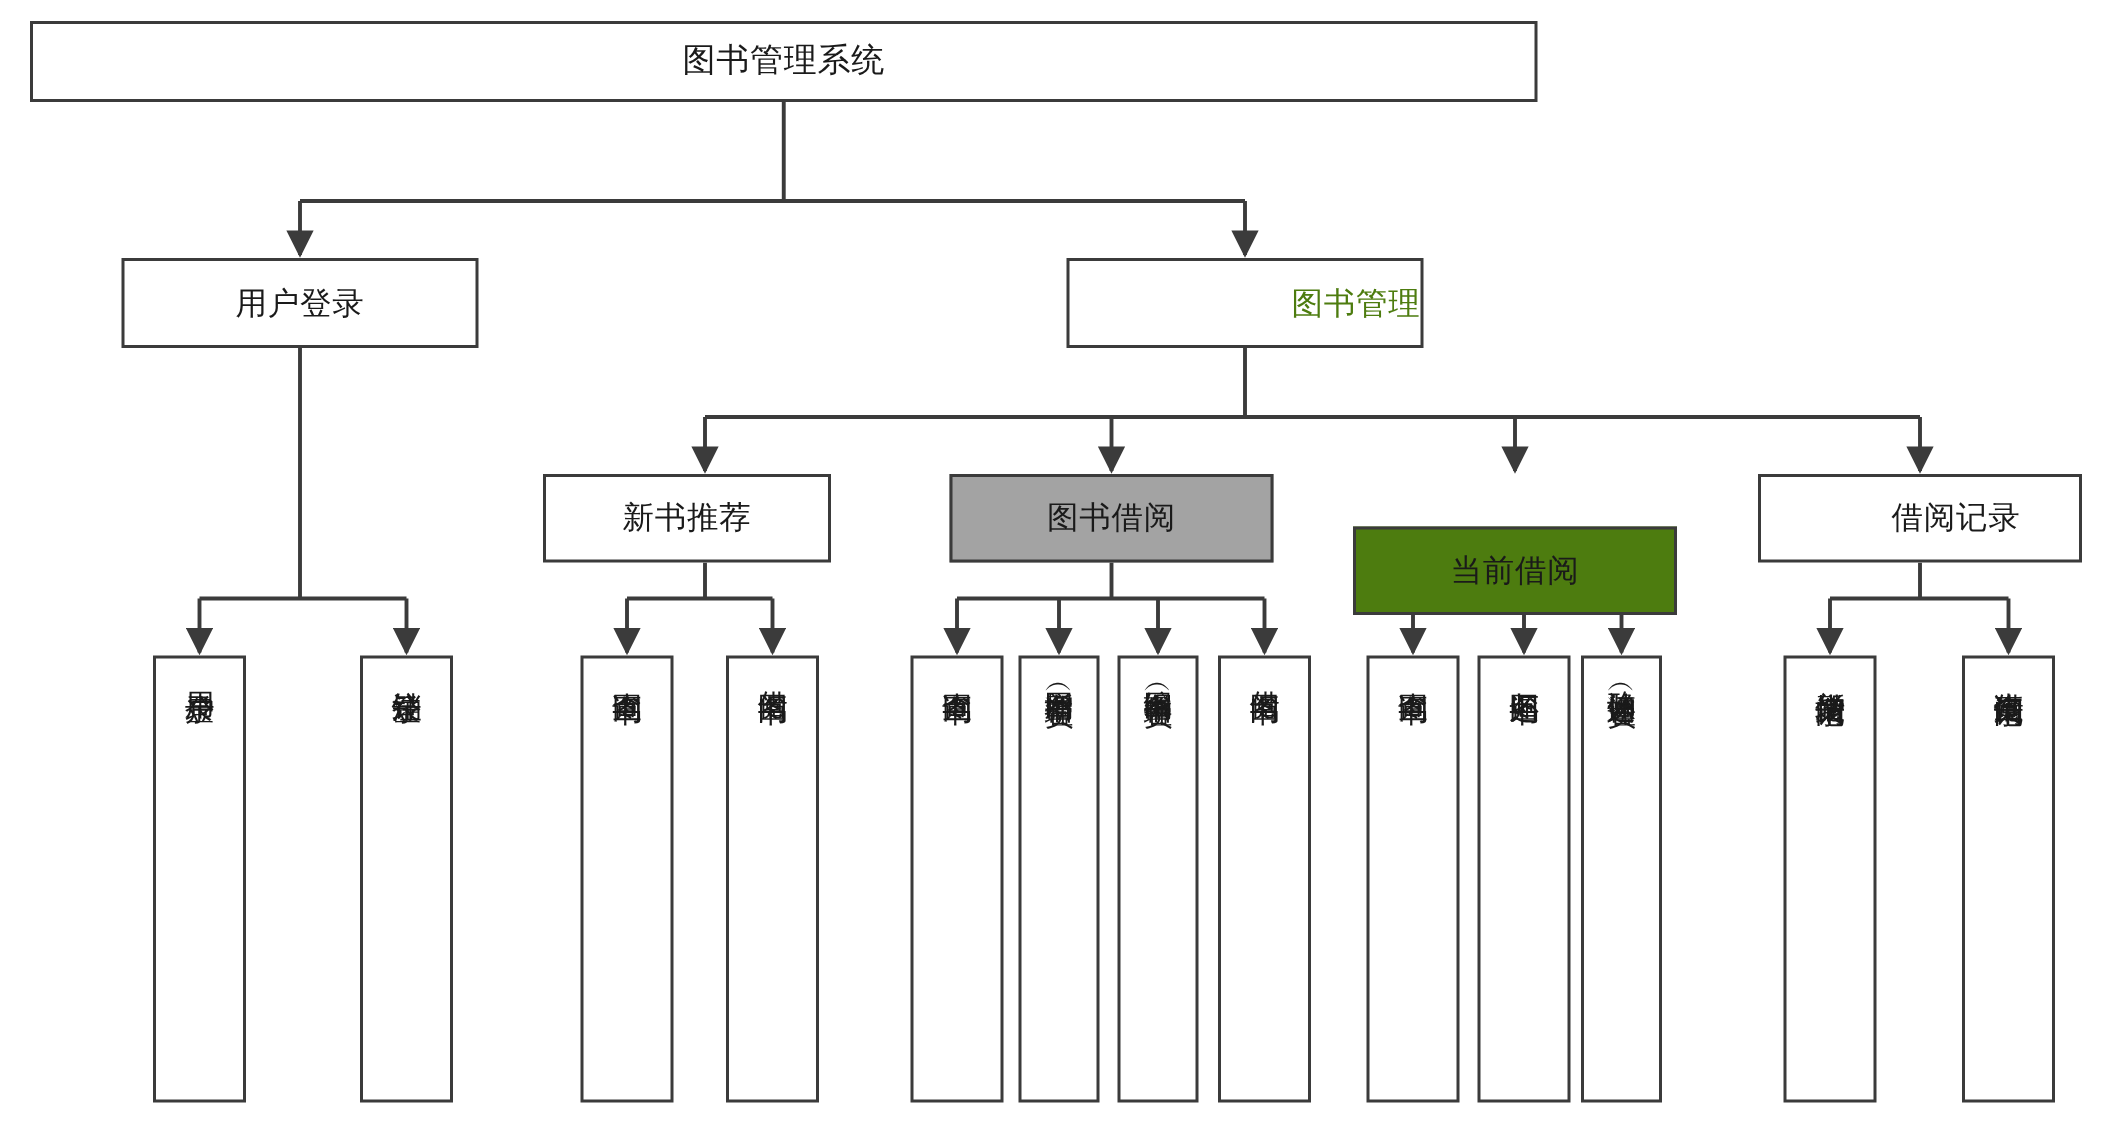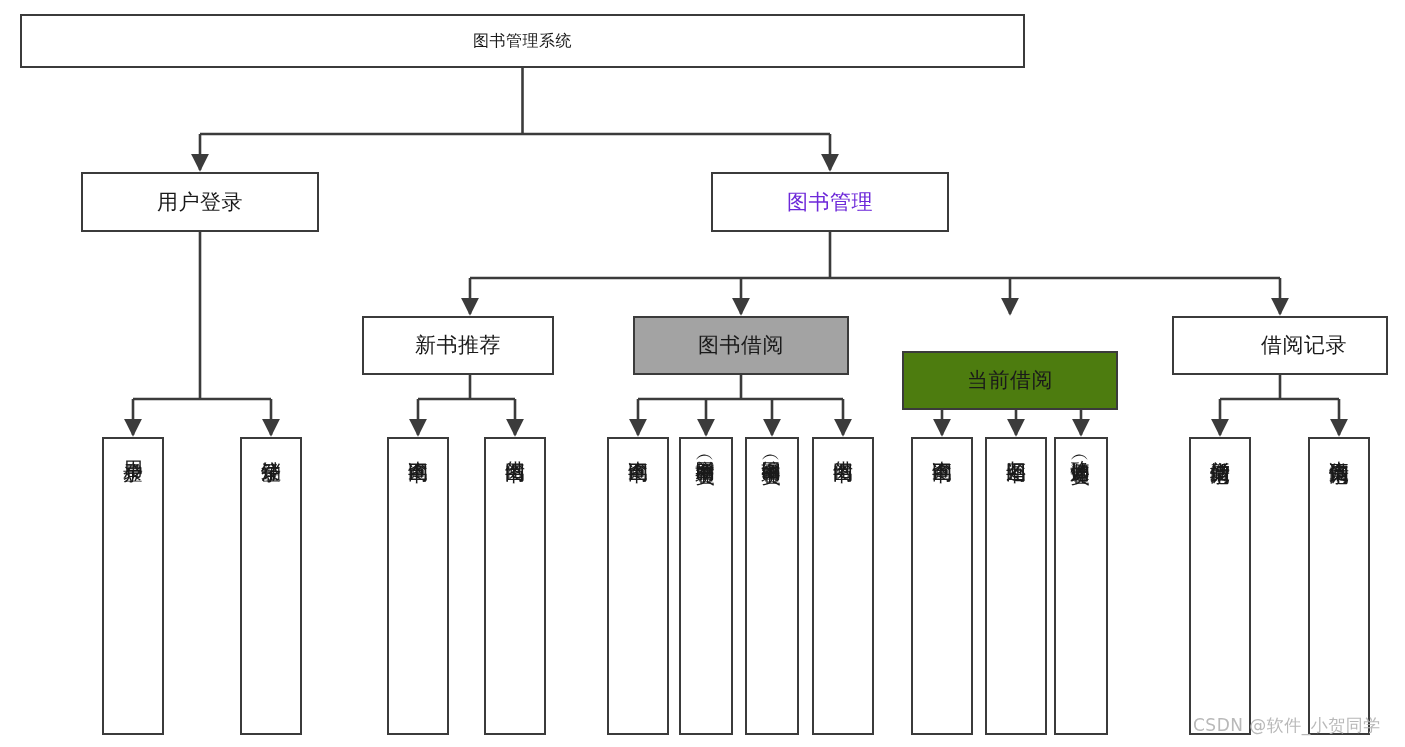--- a/index.html
+++ b/index.html
@@ -42,21 +42,21 @@
     text-align: center;
     line-height: 1.18;
     letter-spacing: 0.5px;
   }
   
   .node.horiz .label {
     font-size: 21px;
     white-space: nowrap;
   }
   .node.root .label {
-    font-size: 16px;
+    font-size: 22px;
   }
   
   .node.vert {
     align-items: flex-start;
     justify-content: center;
     padding-top: 6px;
   }
   .node.vert .label {
     writing-mode: vertical-rl;
     text-orientation: upright;
@@ -125,21 +125,21 @@
       </g>
   </svg>
 
   <div id="nodes">
       <div class="node horiz root" style="left: 20px; top: 14px; width: 1005px; height: 54px; border-color: rgb(59, 59, 59); background: rgb(255, 255, 255); color: rgb(26, 26, 26);">
         <span class="label">图书管理系统</span>
       </div>
       <div class="node horiz" style="left: 81px; top: 172px; width: 238px; height: 60px; border-color: rgb(59, 59, 59); background: rgb(255, 255, 255); color: rgb(26, 26, 26);">
         <span class="label">用户登录</span>
       </div>
-      <div class="node horiz" style="left: 711px; top: 172px; width: 238px; height: 60px; border-color: rgb(59, 59, 59); background: rgb(255, 255, 255); color: #6d28d9;">
+      <div class="node horiz" style="left: 711px; top: 172px; width: 238px; height: 60px; border-color: rgb(59, 59, 59); background: rgb(255, 255, 255); color: #4d7c0f; justify-content: flex-end;">
         <span class="label">图书管理</span>
       </div>
       <div class="node horiz" style="left: 362px; top: 316px; width: 192px; height: 59px; border-color: rgb(59, 59, 59); background: rgb(255, 255, 255); color: rgb(26, 26, 26);">
         <span class="label">新书推荐</span>
       </div>
       <div class="node horiz" style="left: 633px; top: 316px; width: 216px; height: 59px; border-color: rgb(59, 59, 59); background: #a3a3a3; color: rgb(26, 26, 26);">
         <span class="label">图书借阅</span>
       </div>
       <div class="node horiz" style="left: 902px; top: 316px; width: 216px; height: 59px; border-color: rgb(59, 59, 59); background: #4d7c0f; color: rgb(26, 26, 26); margin-top: 35px;">
         <span class="label">当前借阅</span>
@@ -181,15 +181,14 @@
         <span class="label">确认归还（管理员）</span>
       </div>
       <div class="node vert" style="left: 1189px; top: 437px; width: 62px; height: 298px; border-color: rgb(59, 59, 59); background: rgb(255, 255, 255); color: rgb(26, 26, 26);">
         <span class="label">新增借阅记录</span>
       </div>
       <div class="node vert" style="left: 1308px; top: 437px; width: 62px; height: 298px; border-color: rgb(59, 59, 59); background: rgb(255, 255, 255); color: rgb(26, 26, 26);">
         <span class="label">查询借阅记录</span>
       </div>
     </div>
 
-  <div class="watermark" style="left: 1193px; top: 714px; color: rgb(185, 185, 185);">CSDN @软件_小贺同学</div>
 
 </div>
 
 </body></html>

